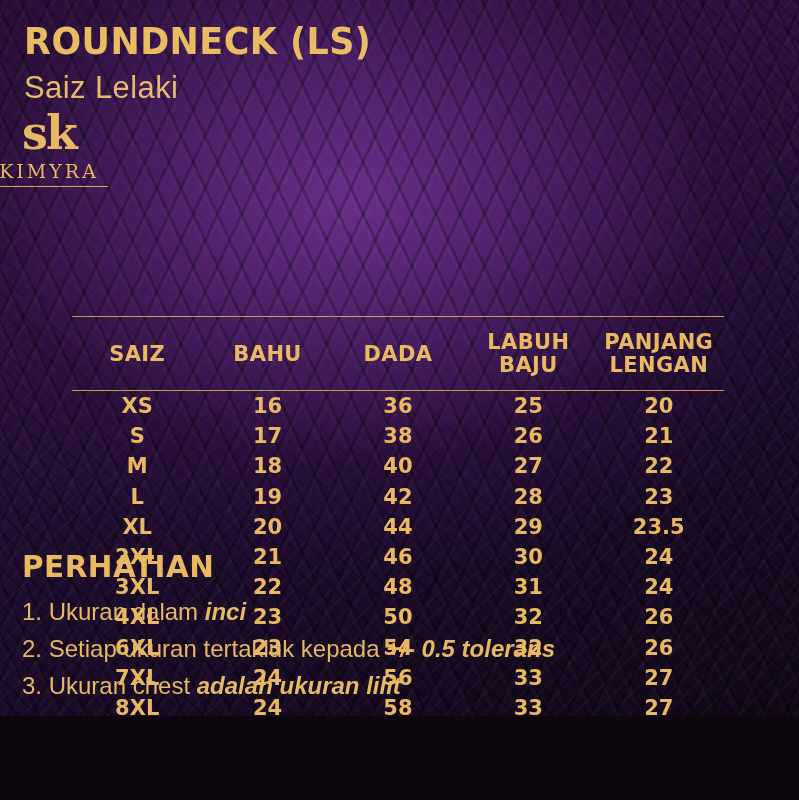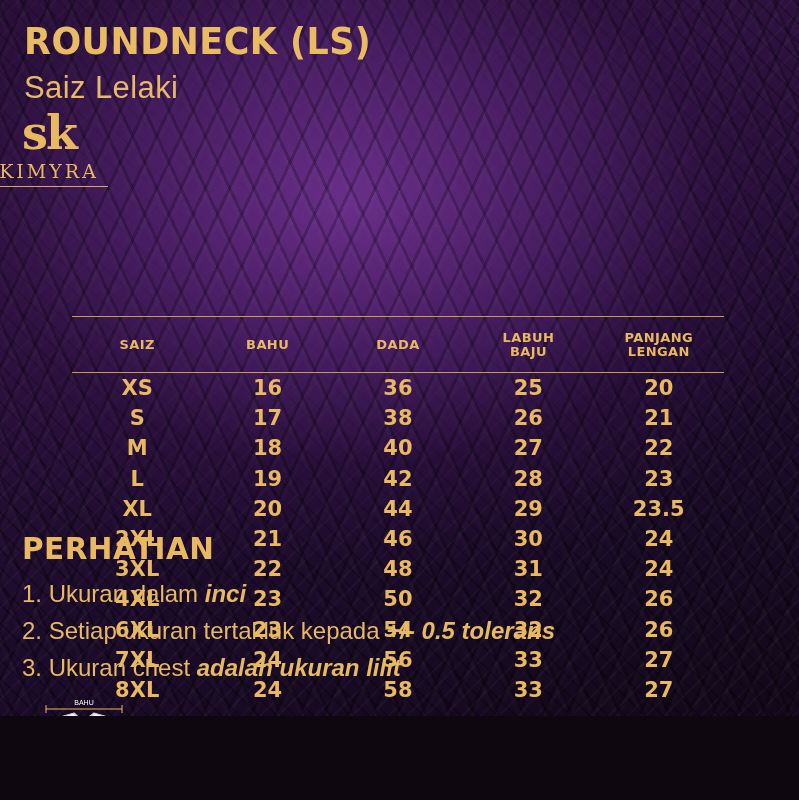--- a/index.html
+++ b/index.html
@@ -93,21 +93,21 @@
   }
   table.size-table {
     width: 100%;
     border-collapse: collapse;
     color: #e8b961;
     text-align: center;
   }
   table.size-table thead th {
     font-family: "DejaVu Sans", sans-serif;
     font-weight: bold;
-    font-size: 13px;
+    font-size: 21px;
     letter-spacing: 0.4px;
     padding: 14px 2px 12px;
     vertical-align: middle;
     line-height: 1.12;
   }
   table.size-table thead tr {
     border-top: 1.5px solid #c79c4f;
     border-bottom: 1.5px solid #c79c4f;
   }
   table.size-table tbody td {

